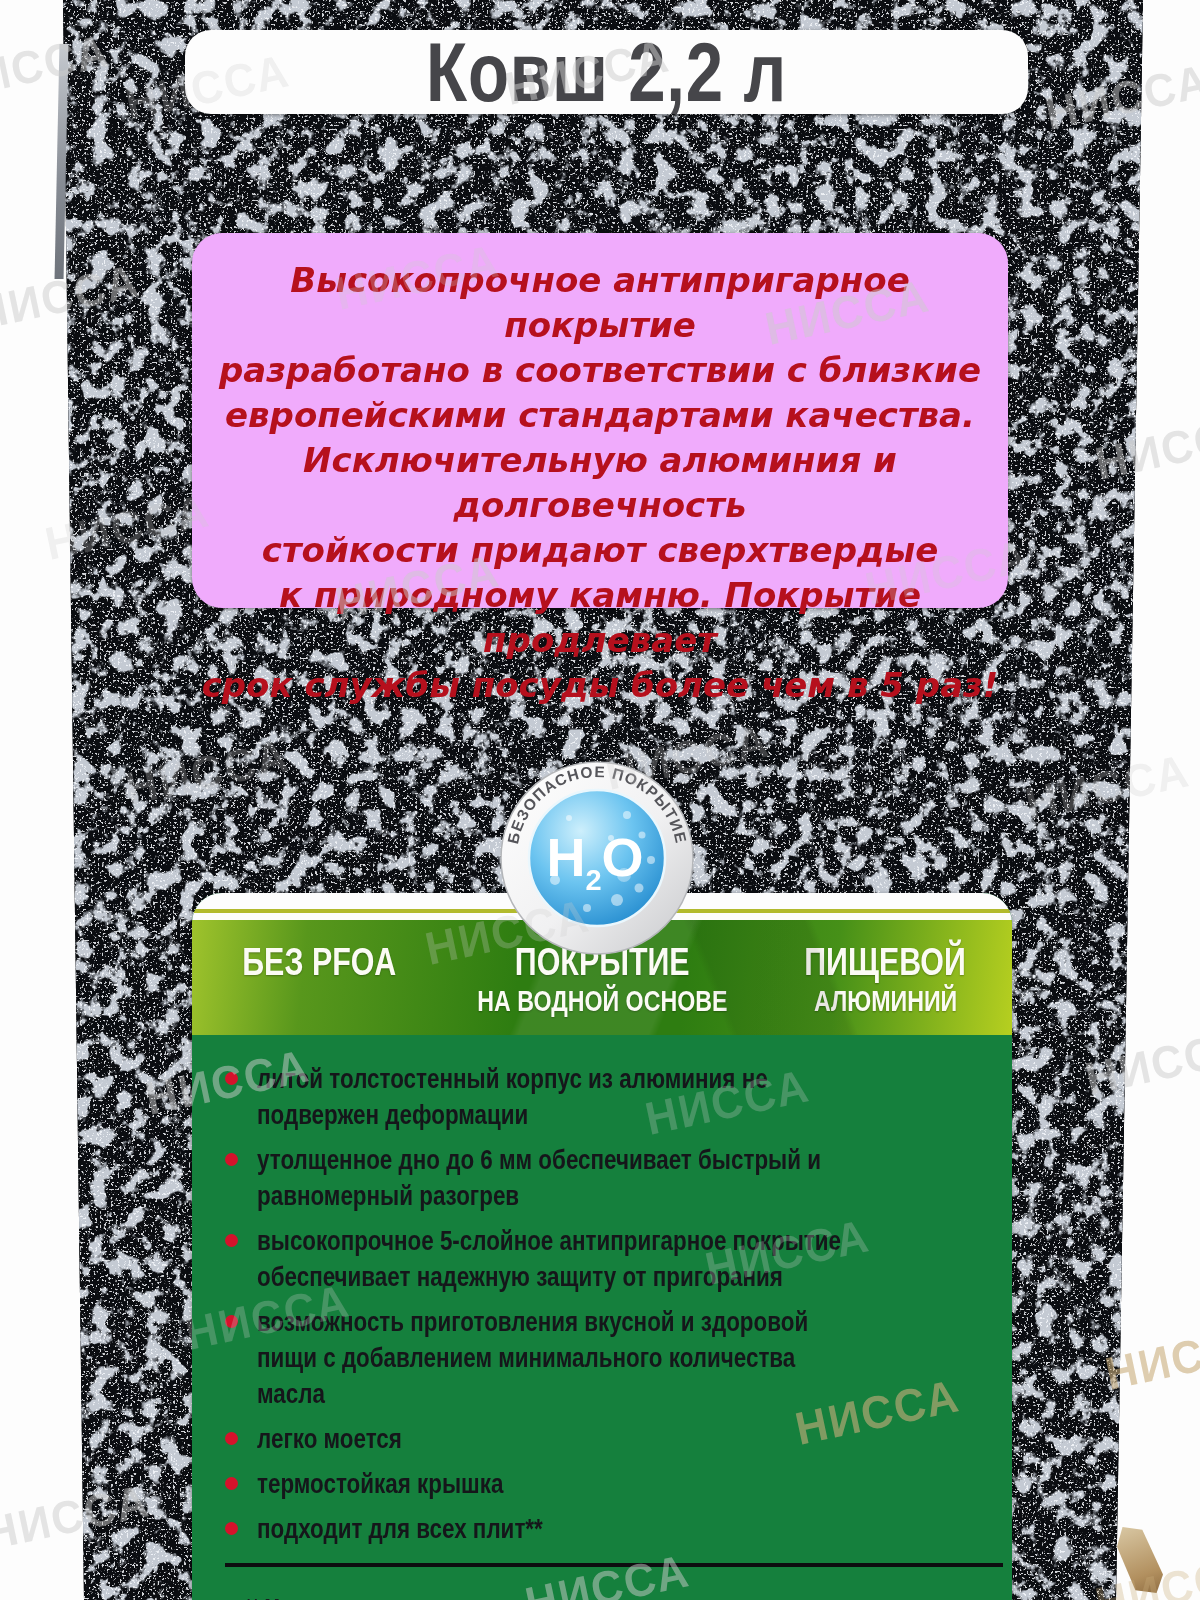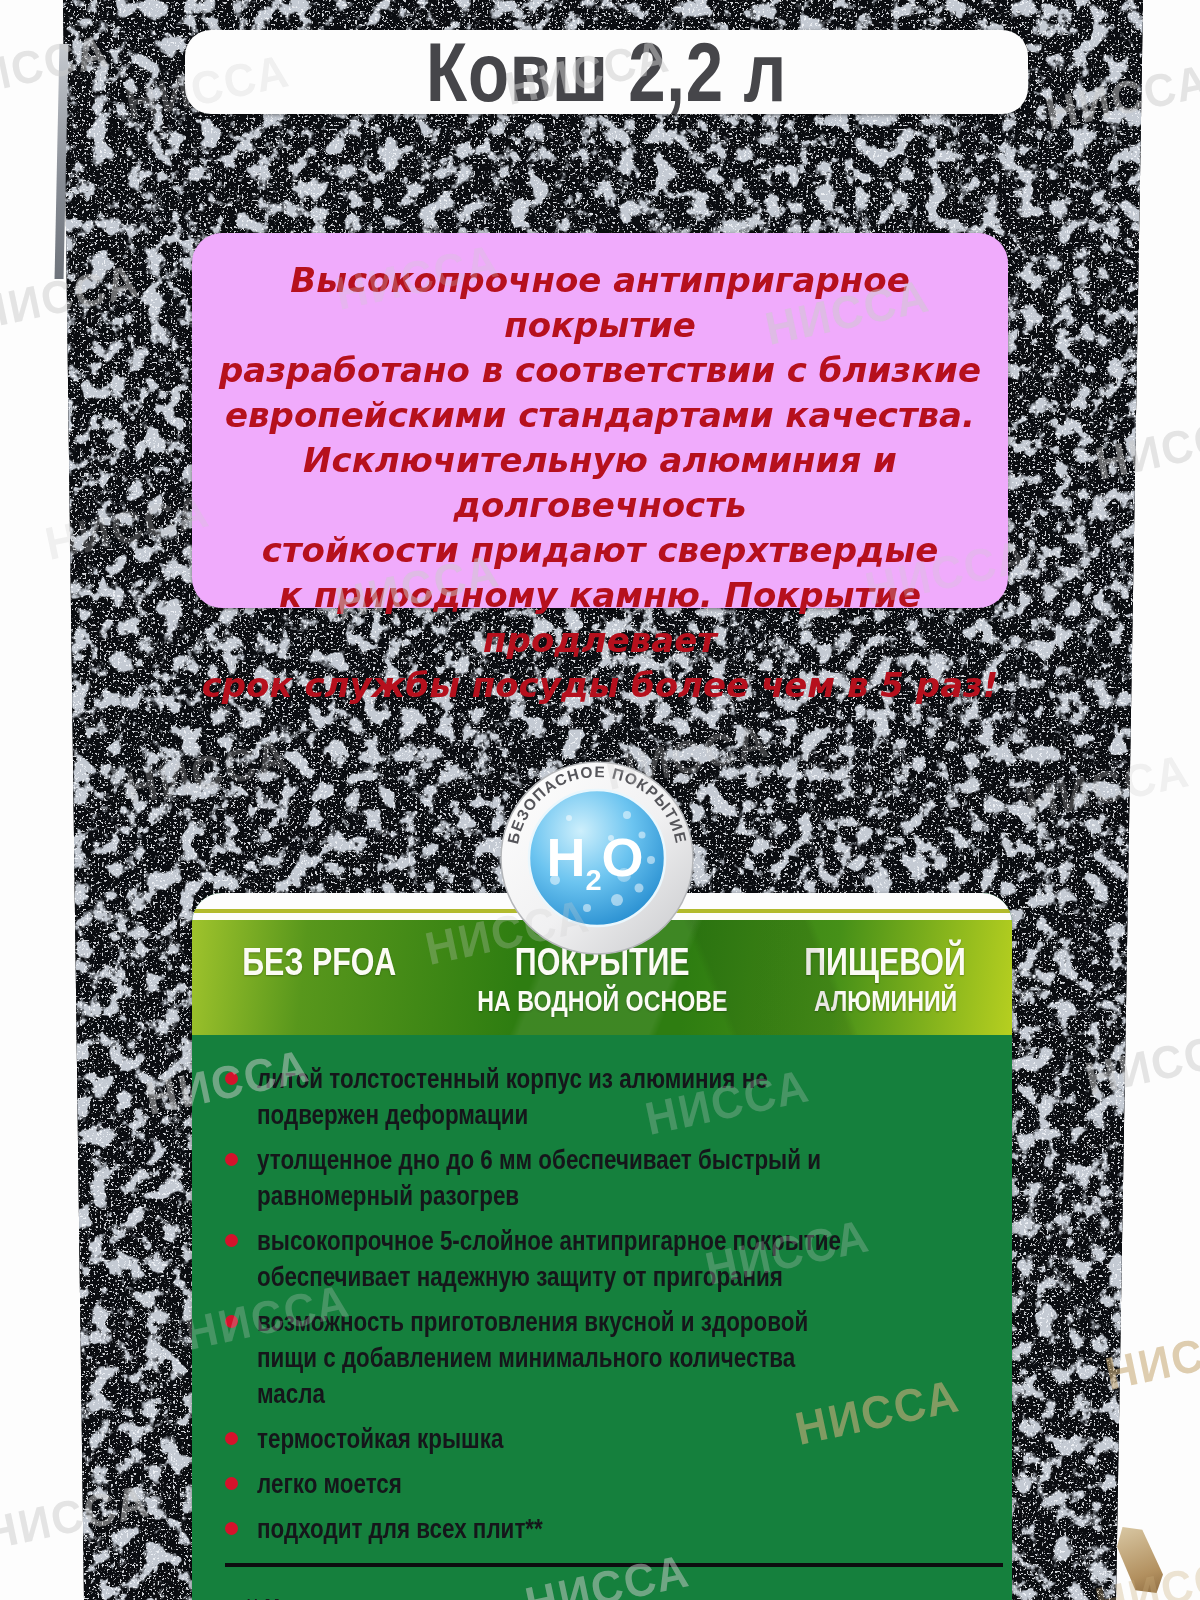--- a/index.html
+++ b/index.html
@@ -138,25 +138,25 @@
       <div class="feat">
         <span class="dot"></span>
         <span class="ftext cond-l">высокопрочное 5-слойное антипригарное покрытие обеспечивает надежную защиту от пригорания</span>
       </div>
       <div class="feat">
         <span class="dot"></span>
         <span class="ftext cond-l">возможность приготовления вкусной и здоровой пищи с добавлением минимального количества масла</span>
       </div>
       <div class="feat">
         <span class="dot"></span>
+        <span class="ftext cond-l">легко моется</span>
+      </div>
+      <div class="feat">
+        <span class="dot"></span>
         <span class="ftext cond-l">термостойкая крышка</span>
-      </div>
-      <div class="feat">
-        <span class="dot"></span>
-        <span class="ftext cond-l">легко моется</span>
       </div>
       <div class="feat">
         <span class="dot"></span>
         <span class="ftext cond-l">подходит для всех плит**</span>
       </div>
 
       <div class="divider"></div>
 
       <div class="footnote">
         <div class="fnote-line"><span class="cond-l">** Может использоваться на индукционных плитах только при наличии знака</span></div>

